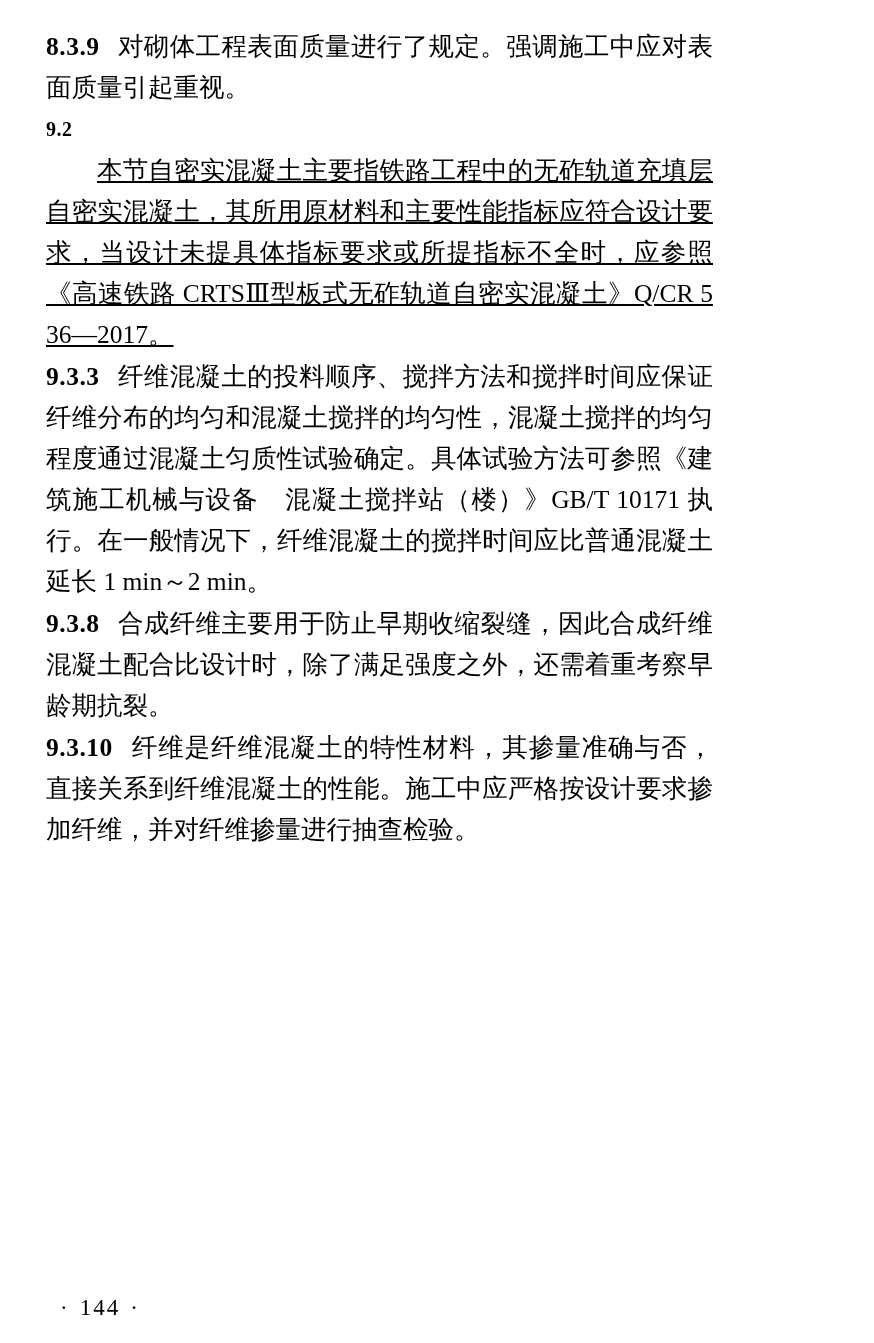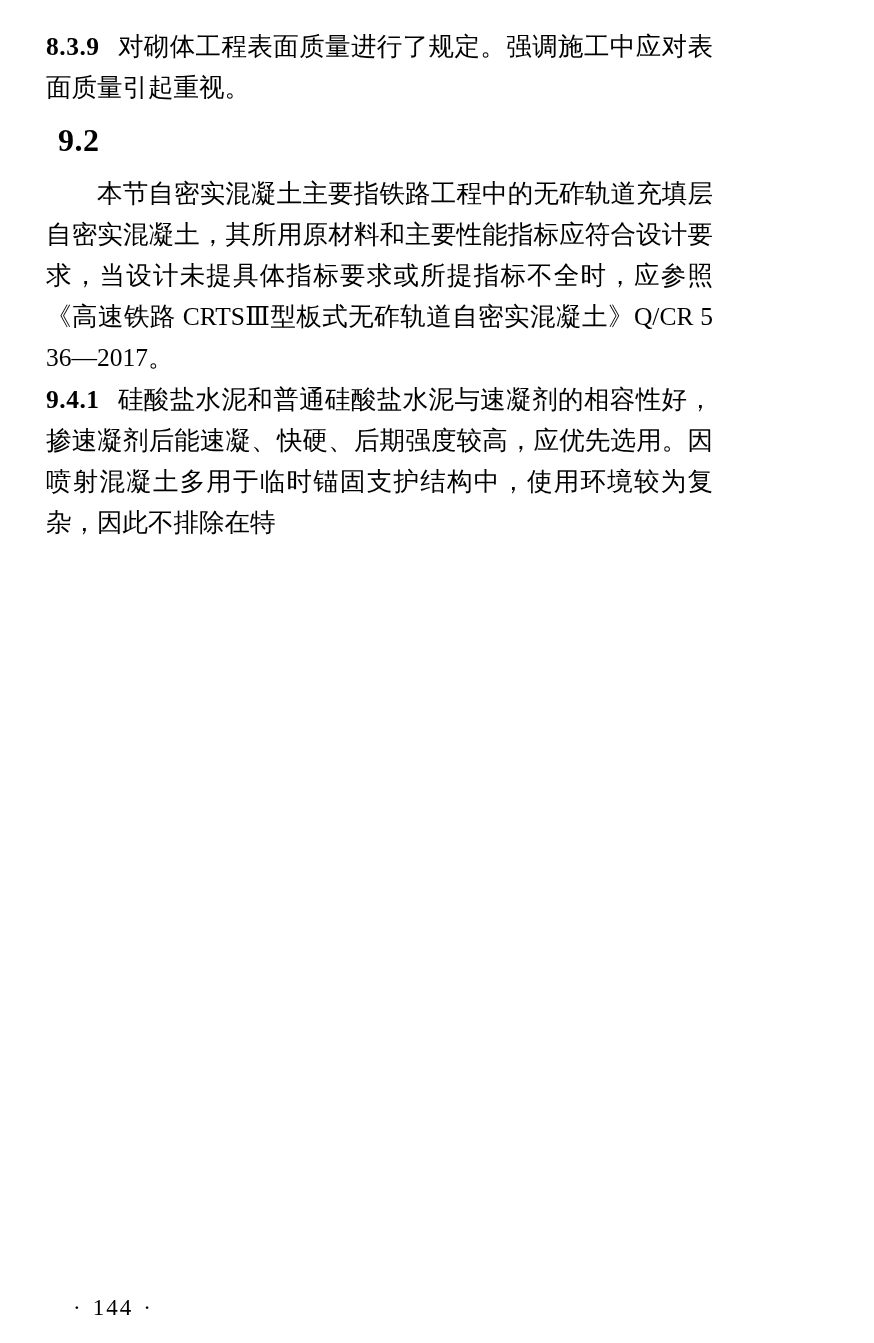--- a/index.html
+++ b/index.html
@@ -26,43 +26,44 @@
     font-size: 25.5px;
     line-height: 41px;
     text-align: justify;
     text-justify: inter-ideograph;
     margin: 0 0 1px 0;
     letter-spacing: 0px;
     word-break: break-all;
   }
   .para.indent {
     text-indent: 51px;
+    text-decoration: underline;
   }
   .num {
     font-weight: bold;
     font-family: "Liberation Serif", "DejaVu Serif", serif;
     letter-spacing: 0.5px;
   }
   .gap-after-num {
     display: inline-block;
     width: 18px;
   }
   .heading-only {
-    font-size: 32px;
+    font-size: 20px;
     line-height: 41px;
-    margin: 12px;
+    margin: 0;
     font-weight: bold;
   }
   .footer {
     position: absolute;
     left: 0;
     right: 0;
     bottom: 22px;
     text-align: left;
-    padding-left: 63px;
+    padding-left: 50px;
     font-size: 23px;
     font-family: "Liberation Serif", "DejaVu Serif", serif;
     letter-spacing: 2px;
   }
   .footer .dot {
     display: inline-block;
     padding: 0 10px;
   }
 </style>
 </head>
@@ -77,25 +78,31 @@
   <p class="heading-only">
     <span class="num">9.2</span>
   </p>
 
   <p class="para indent">
     <span>本节自密实混凝土主要指铁路工程中的无砟轨道充填层自密实混凝土，其所用原材料和主要性能指标应符合设计要求，当设计未提具体指标要求或所提指标不全时，应参照《高速铁路 CRTSⅢ型板式无砟轨道自密实混凝土》Q/CR 536—2017。</span>
   </p>
 
 
 
-
-
+  <p class="para">
+    <span class="num">9.3.3</span><span class="gap-after-num"></span><span>纤维混凝土的投料顺序、搅拌方法和搅拌时间应保证纤维分布的均匀和混凝土搅拌的均匀性，混凝土搅拌的均匀程度通过混凝土匀质性试验确定。具体试验方法可参照《建筑施工机械与设备　混凝土搅拌站（楼）》GB/T 10171 执行。在一般情况下，纤维混凝土的搅拌时间应比普通混凝土延长 1 min～2 min。</span>
+  </p>
 
 
   <p class="para">
-    <span class="num">9.4.1</span><span class="gap-after-num"></span><span>硅酸盐水泥和普通硅酸盐水泥与速凝剂的相容性好，掺速凝剂后能速凝、快硬、后期强度较高，应优先选用。因喷射混凝土多用于临时锚固支护结构中，使用环境较为复杂，因此不排除在特</span>
+    <span class="num">9.3.8</span><span class="gap-after-num"></span><span>合成纤维主要用于防止早期收缩裂缝，因此合成纤维混凝土配合比设计时，除了满足强度之外，还需着重考察早龄期抗裂。</span>
   </p>
+
+  <p class="para">
+    <span class="num">9.3.10</span><span class="gap-after-num"></span><span>纤维是纤维混凝土的特性材料，其掺量准确与否，直接关系到纤维混凝土的性能。施工中应严格按设计要求掺加纤维，并对纤维掺量进行抽查检验。</span>
+  </p>
+
 
   <div class="footer">
     <span class="dot">·</span><span>144</span><span class="dot">·</span>
   </div>
 
 </div>
 
 </body></html>

